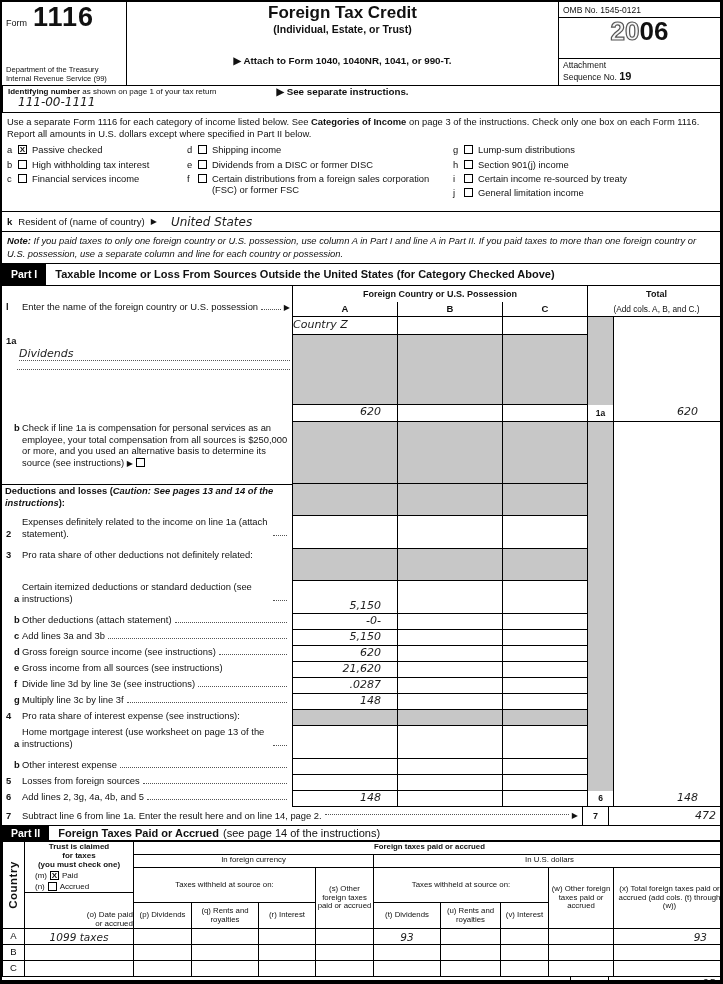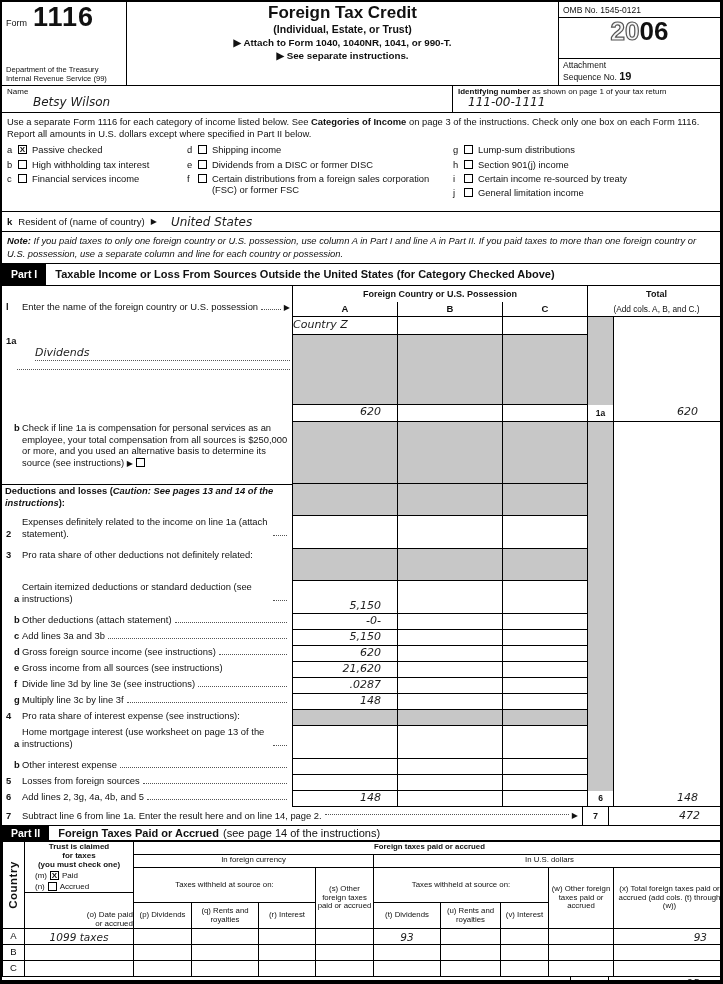--- a/index.html
+++ b/index.html
@@ -14,21 +14,21 @@
 
 .hdr{display:flex;border-bottom:1.5px solid #000;height:84px;flex:none}
 .hdr-left{width:125px;border-right:1px solid #000;padding:3px 4px 2px;display:flex;flex-direction:column;justify-content:space-between}
 .form-line{display:flex;align-items:baseline;gap:6px}
 .form-word{font-size:9px}
 .form-no{font-size:27px;font-weight:bold;letter-spacing:1px;line-height:.9}
 .dept{font-size:7.6px;line-height:1.2}
 .hdr-center{flex:1;text-align:center;padding-top:2px}
 .title{font-size:17px;font-weight:bold;line-height:1.1}
 .subtitle{font-size:10.5px;font-weight:bold}
-.attach{font-size:9.8px;font-weight:bold;margin-top:2px}
+.attach{font-size:9.8px;font-weight:bold;margin-top:20px}
 .hdr-right{width:162px;border-left:1px solid #000;display:flex;flex-direction:column;flex:none}
 .omb{font-size:8.5px;padding:3px 4px 2px;border-bottom:1px solid #000}
 .year{font-size:26px;font-weight:bold;text-align:center;line-height:1.05;flex:1}
 .y20{color:#f6f6f6;-webkit-text-stroke:1.2px #555}
 .attseq{border-top:1px solid #000;font-size:8.5px;padding:1px 4px;line-height:1.25}
 .seqno{font-size:11px;font-weight:bold}
 
 .namerow{display:flex;border-bottom:1px solid #000;height:27px;flex:none}
 .nr-left{flex:1;padding:1px 5px}
 .nr-right{width:268px;border-left:1px solid #000;padding:1px 5px;flex:none}
@@ -68,26 +68,26 @@
 .vcell{text-align:right;padding-right:16px;font-size:11px;line-height:1.3}
 .tcell{text-align:right;padding-right:22px;font-size:11px;line-height:1.3}
 .ctr{text-align:left}
 .dl{display:flex;align-items:flex-end}
 .ln{width:17px;font-weight:bold;flex:none;padding-left:1px}
 .ln.sub{padding-left:9px}
 .dt{flex:none;max-width:248px}
 .hdrgrp{font-weight:bold;font-size:9px;text-align:center}
 .colhead{font-weight:bold;text-align:center;font-size:9.5px}
 .totalsub{font-size:8.3px;text-align:center}
-.wrline{display:flex;align-items:center;border-bottom:1.5px dotted #555;margin-left:30px;height:14px}
+.wrline{display:flex;align-items:flex-start;border-bottom:1.5px dotted #555;margin-left:14px;height:14px}
 .dotline{border-bottom:1.5px dotted #555;height:9px;margin-left:12px}
 .r7{display:flex;align-items:center;border-top:0;height:18px;font-size:9.4px}
 .r7text{display:flex;align-items:center;flex:1;padding-left:3px}
 .refbox{width:26px;border-left:1px solid #000;text-align:center;font-weight:bold;font-size:9px;align-self:stretch;display:flex;align-items:center;justify-content:center}
-.r7total{width:112px;border-left:1px solid #000;text-align:right;padding-right:20px;font-size:11px;align-self:stretch;display:flex;align-items:center;justify-content:flex-end}
+.r7total{width:112px;border-left:1px solid #000;text-align:right;padding-right:4px;font-size:11px;align-self:stretch;display:flex;align-items:center;justify-content:flex-end}
 
 table.p2{border-collapse:collapse;width:723px;table-layout:fixed;font-size:7.8px;flex:none}
 table.p2 td,table.p2 th{border:1px solid #000;padding:0 1px;font-weight:normal;line-height:1.15;text-align:center;vertical-align:middle;overflow:hidden}
 .countrycell{position:relative}
 .vert{position:absolute;left:50%;top:50%;transform:translate(-50%,-50%) rotate(-90deg);font-weight:bold;font-size:11.5px;letter-spacing:.5px}
 .creditbox{vertical-align:top !important;padding:0 !important}
 .cb-top{font-weight:bold;font-size:8px;line-height:1.12;padding:1px 2px 0;text-align:center}
 .cb-mn{display:flex;align-items:center;gap:3px;padding:0 2px 0 10px;font-size:8px;height:11px}
 .cb-o{border-top:1px solid #000;font-size:8px;line-height:1.15;padding:17px 0 0;text-align:right}
 .rowletter{font-weight:bold;font-size:9.5px}
@@ -126,24 +126,20 @@
       <div class="year"><span class="y20">20</span><span>06</span></div>
       <div class="attseq">
         <span>Attachment</span><br>
         <span>Sequence No.</span>
         <span class="seqno">19</span>
       </div>
     </div>
   </div>
 
   <div class="namerow">
-    <div class="nr-left">
-      <div class="lbl">Name</div>
-      <div class="hand nval">Betsy Wilson</div>
-    </div>
     <div class="nr-right">
       <div class="lbl8"><b>Identifying number</b><span> as shown on page 1 of your tax return</span></div>
       <div class="hand nval" style="margin-left:10px">111-00-1111</div>
     </div>
   </div>
 
   <div class="intro">
     <span>Use a separate Form 1116 for each category of income listed below. See </span><b>Categories of Income</b><span> on page 3 of the instructions. Check only one box on each Form 1116. Report all amounts in U.S. dollars except where specified in Part II below.</span>
   </div>
 

